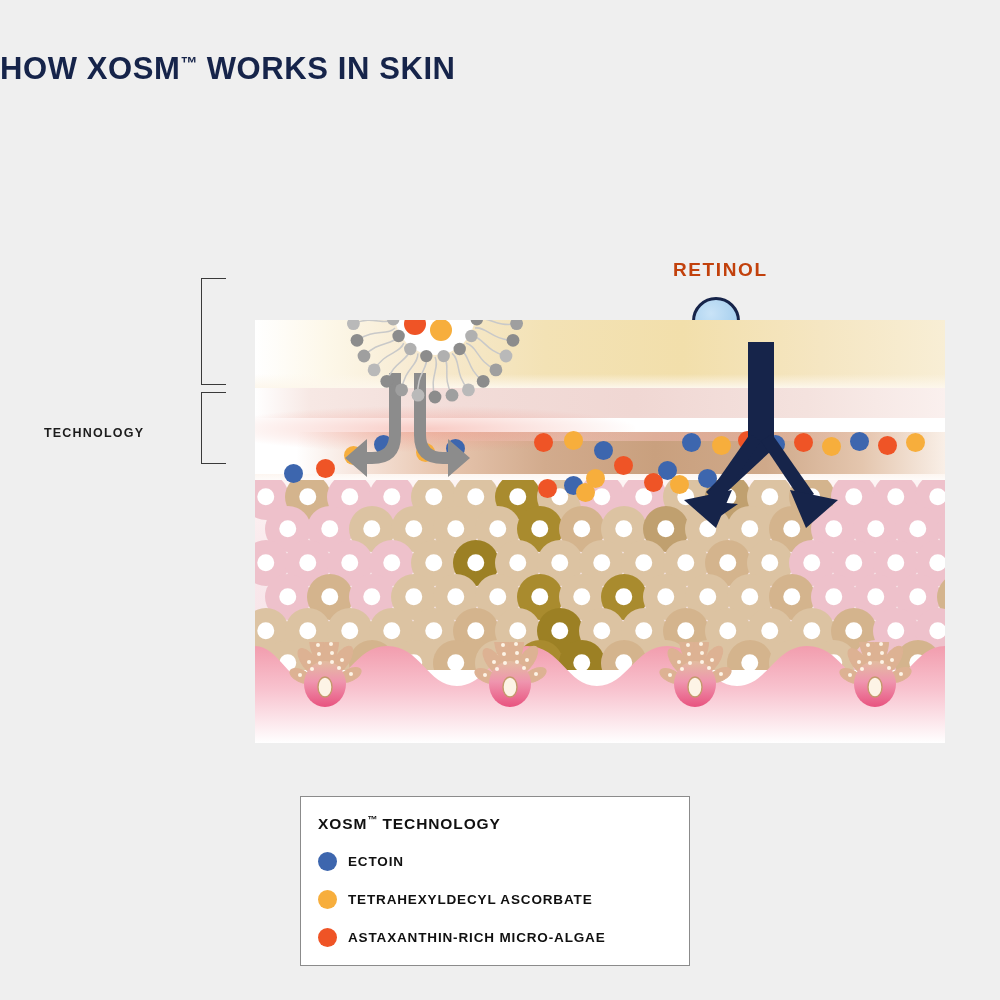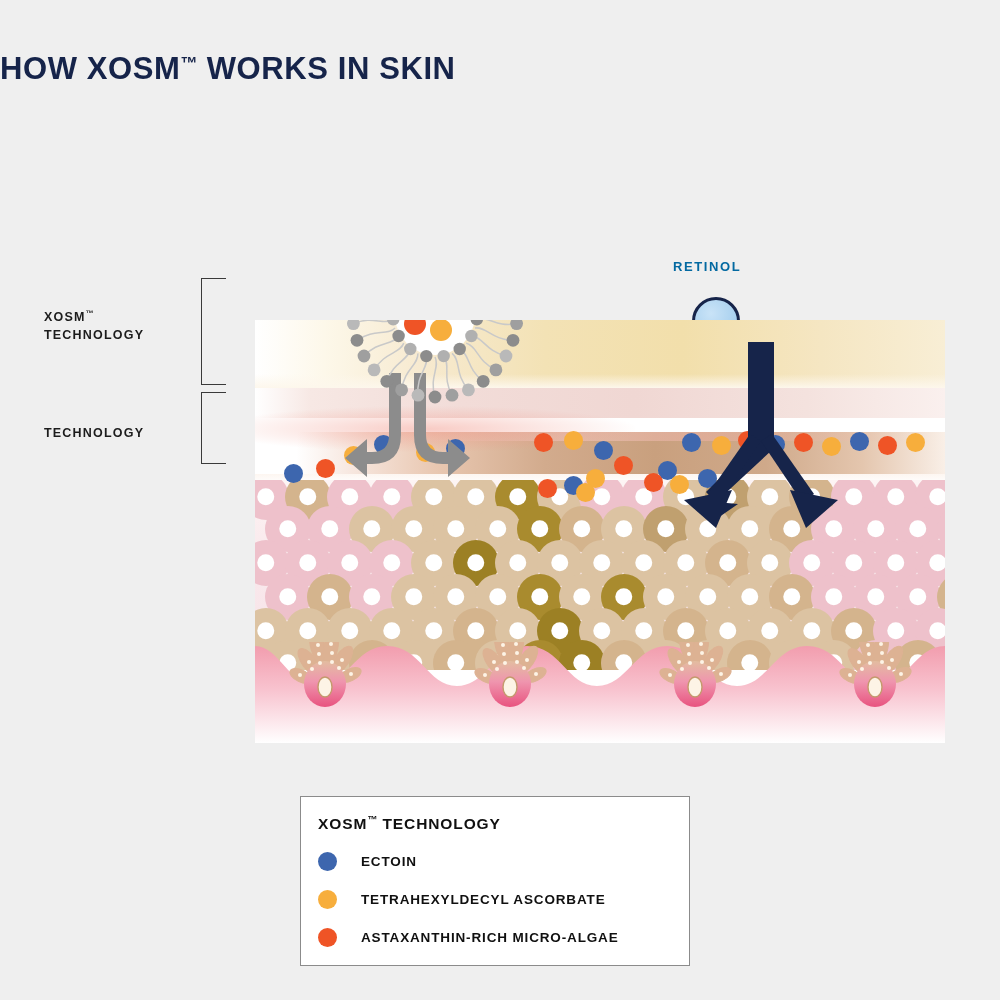--- a/index.html
+++ b/index.html
@@ -176,24 +176,24 @@
   .retinol-sphere {
     position: absolute;
     width: 48px; height: 48px;
     border-radius: 50%;
     background: radial-gradient(circle at 38% 32%, #c9e3f7, #a6cfee 70%, #9cc8e9);
     border: 3px solid #16244a;
     box-sizing: border-box;
   }
   .retinol-label {
     position: absolute;
-    font-size: 13px;
+    font-size: 19px;
     font-weight: bold;
     letter-spacing: 1.6px;
-    color: #0369a1;
+    color: #c2410c;
   }
 
   
   .legend {
     position: absolute;
     left: 300px; top: 796px;
     width: 390px; height: 170px;
     background: #ffffff;
     border: 1.6px solid #8b8b8b;
     box-sizing: border-box;
@@ -205,21 +205,21 @@
     font-weight: bold;
     letter-spacing: 0.9px;
     color: #101010;
   }
   .legend-title .tm { font-size: 10px; vertical-align: 6px; letter-spacing: 0; }
   .legend-row {
     position: absolute;
     left: 17px;
     display: flex;
     align-items: center;
-    gap: 24px;
+    gap: 11px;
   }
   .legend-swatch {
     width: 19px; height: 19px;
     border-radius: 50%;
     flex: 0 0 auto;
   }
   .legend-text {
     font-size: 13.5px;
     font-weight: bold;
     letter-spacing: 0.85px;
@@ -230,24 +230,20 @@
 </head>
 <body>
 
 <div class="stage">
 
   <div class="title">
     <span>HOW XOSM</span><span class="tm">™</span><span> WORKS IN SKIN</span>
   </div>
 
 
-  <div class="axis-label" style="left:44px; top:308px; width:150px;">
-    <span>XOSM</span><span class="tm">™</span><br>
-    <span>TECHNOLOGY</span>
-  </div>
   <div class="bracket" style="left:201px; top:278px; width:24px; height:105px;"></div>
 
   <div class="axis-label" style="left:44px; top:424px; width:150px;">
     <span>TECHNOLOGY</span>
   </div>
   <div class="bracket" style="left:201px; top:392px; width:24px; height:70px;"></div>
 
   <div class="retinol-label" style="left:673px; top:259px;">RETINOL</div>
   <div class="retinol-sphere" style="left:692px; top:297px;"></div>
 

